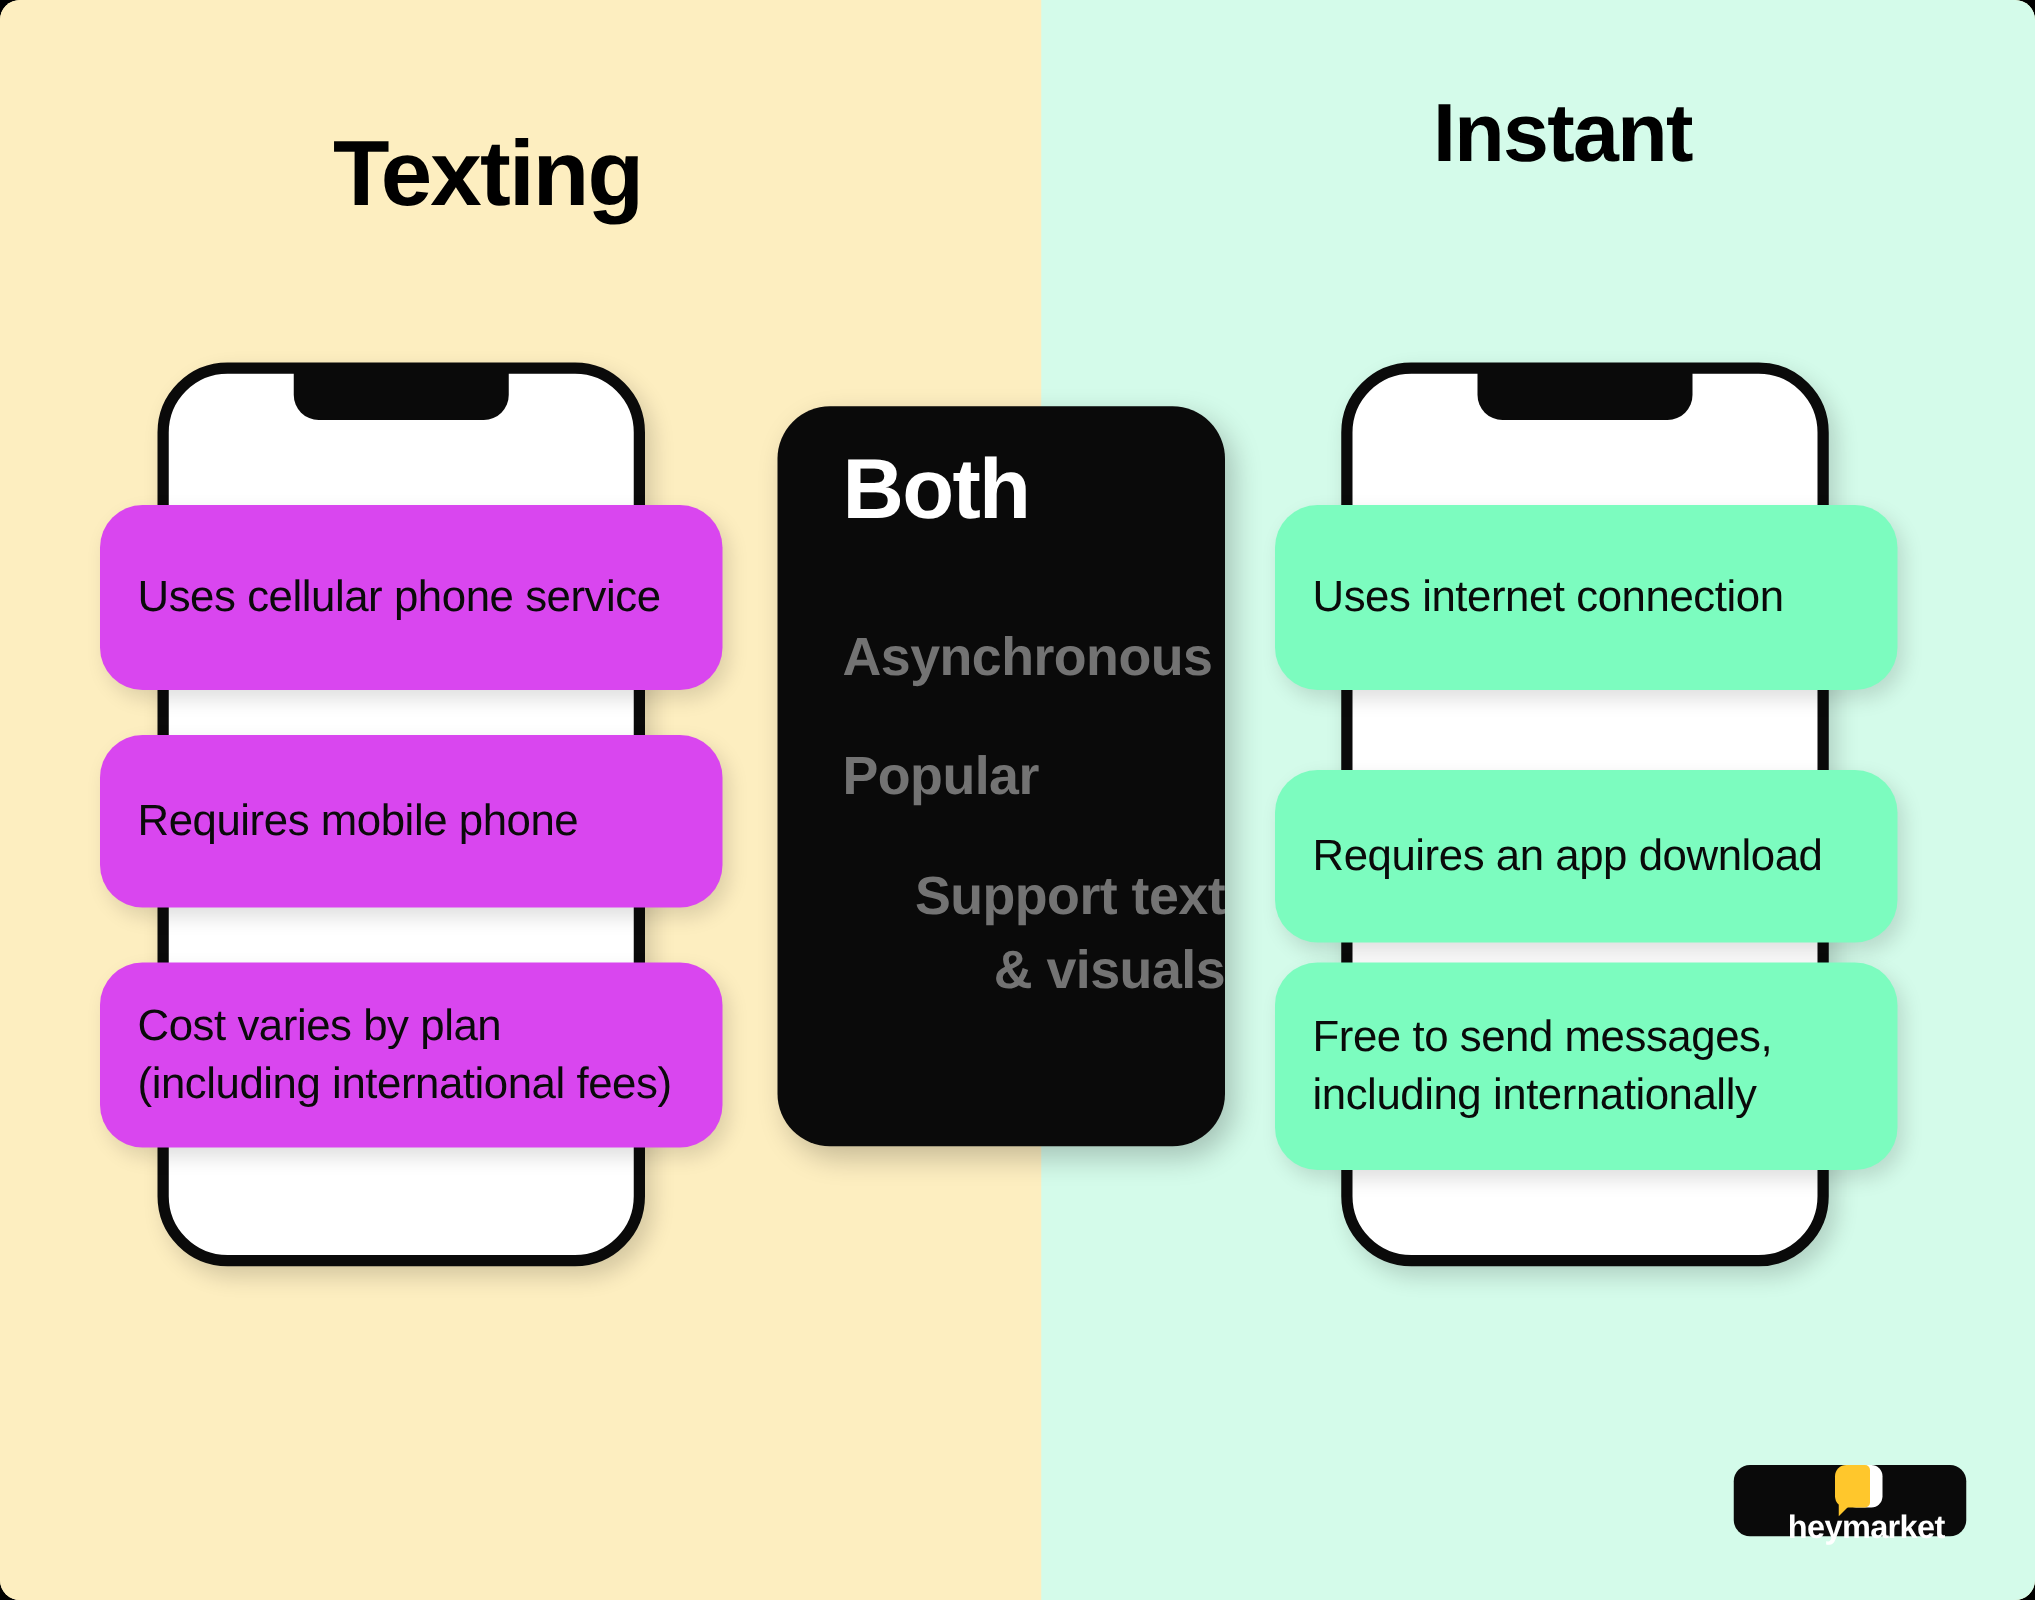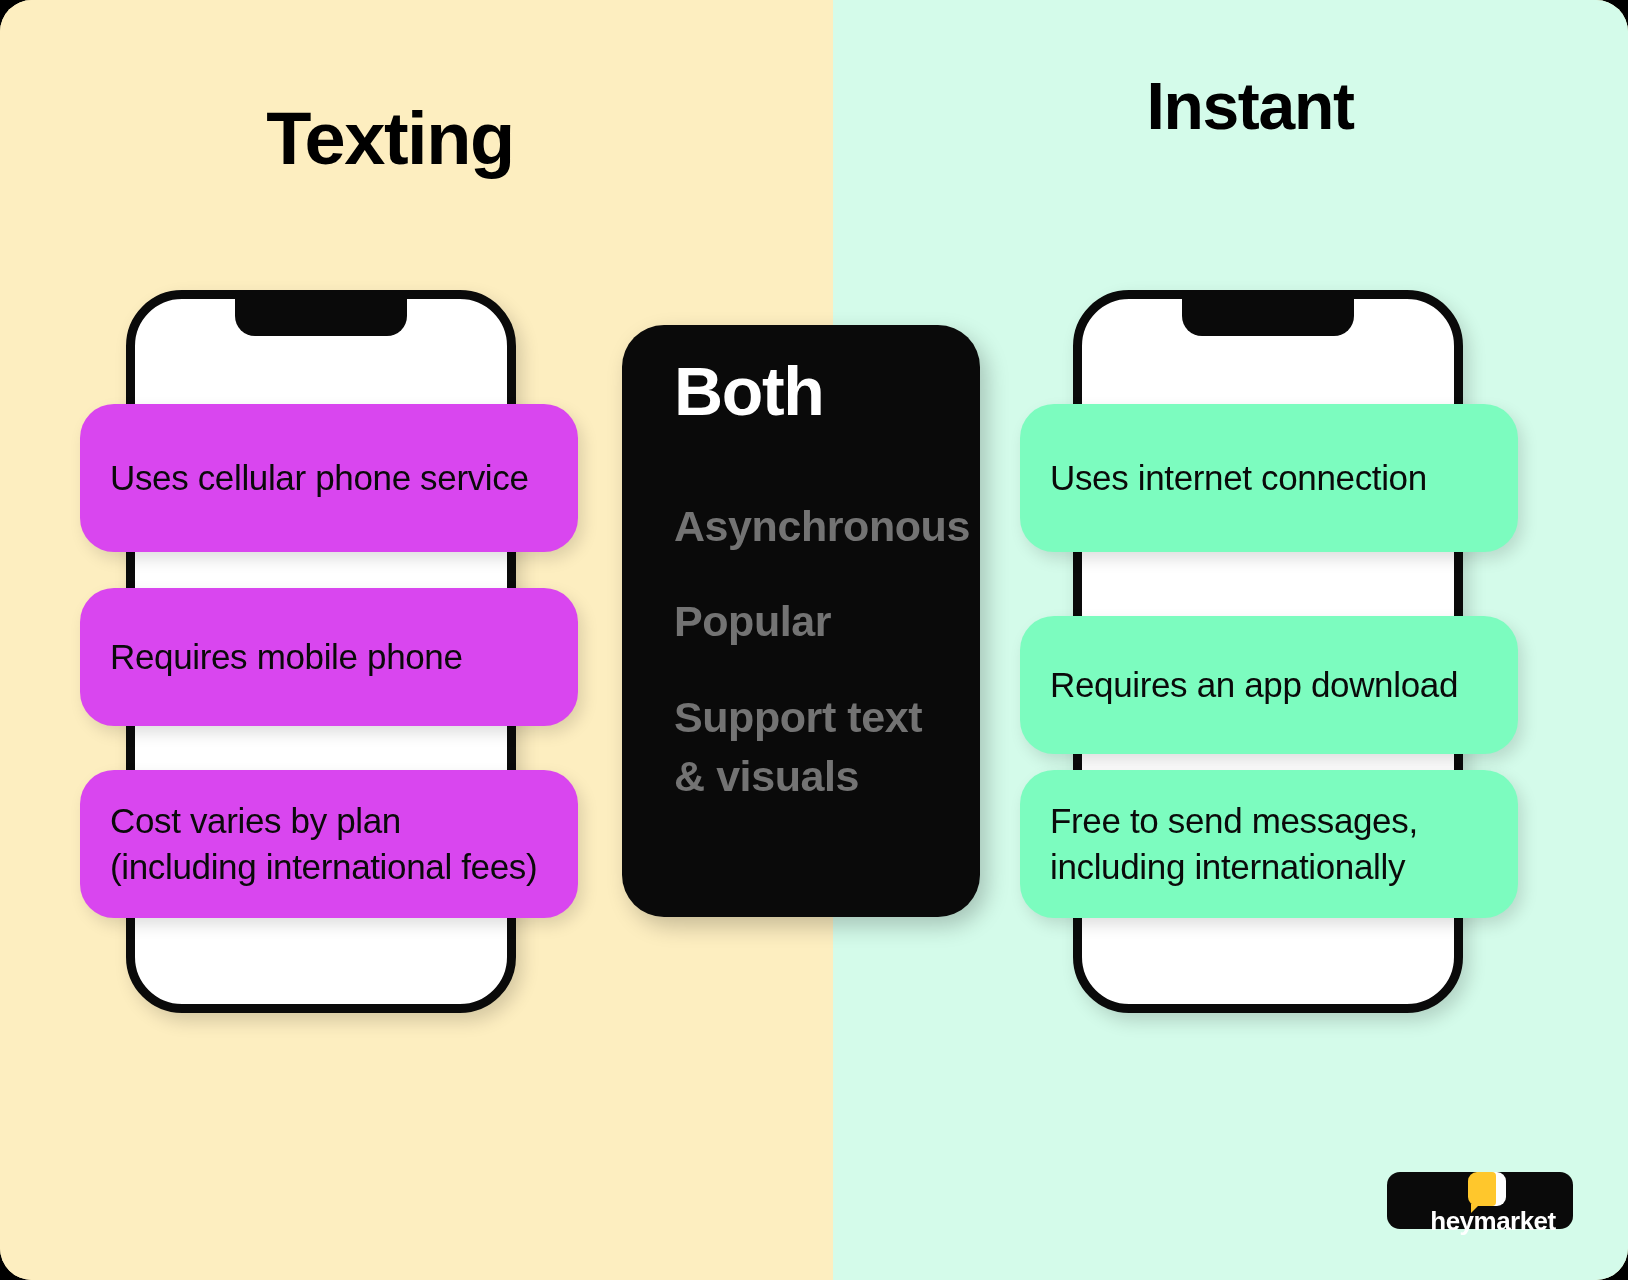--- a/index.html
+++ b/index.html
@@ -11,21 +11,21 @@
     width: 1628px;
     height: 1280px;
     overflow: hidden;
     font-family: "Liberation Sans", sans-serif;
   }
 
   #canvas {
     position: relative;
     width: 1628px;
     height: 1280px;
-    border-radius: 32px;
+    border-radius: 16px;
     overflow: hidden;
     background: #FDEEC0;
   }
 
   
   .bg-left {
     position: absolute;
     left: 0; top: 0;
     width: 833px; height: 1280px;
     background: #FDEEC0;
@@ -101,21 +101,21 @@
   }
   .pill.left  { background: #d946ef; }
   .pill.right { background: #7CFCBF; }
 
   #pill-l1 { left: 80px;  top: 404px; width: 498px; height: 148px; }
   #pill-l2 { left: 80px;  top: 588px; width: 498px; height: 138px; }
   #pill-l3 { left: 80px;  top: 770px; width: 498px; height: 148px; }
 
   #pill-r1 { left: 1020px; top: 404px; width: 498px; height: 148px; }
   #pill-r2 { left: 1020px; top: 616px; width: 498px; height: 138px; }
-  #pill-r3 { left: 1020px; top: 770px; width: 498px; height: 148px; }
+  #pill-r3 { left: 1020px; top: 770px; width: 498px; height: 166px; }
 
   .pill-line { display: block; white-space: nowrap; }
 
   
   #both-panel {
     position: absolute;
     left: 622px;
     top: 325px;
     width: 358px;
     height: 592px;
@@ -136,21 +136,21 @@
     margin-top: 72px;
   }
   .both-item {
     color: #737373;
     font-size: 43px;
     font-weight: 700;
     letter-spacing: -0.01em;
     line-height: 1.38;
     margin-bottom: 36px;
   }
-  .both-item:last-child { margin-bottom: 0; }
+  .both-item:last-child { margin-bottom: 0; text-align: right; }
   .both-line { display: block; white-space: nowrap; }
 
   
   #logo {
     position: absolute;
     left: 1387px;
     top: 1172px;
     width: 186px;
     height: 57px;
     background: #0a0a0a;

